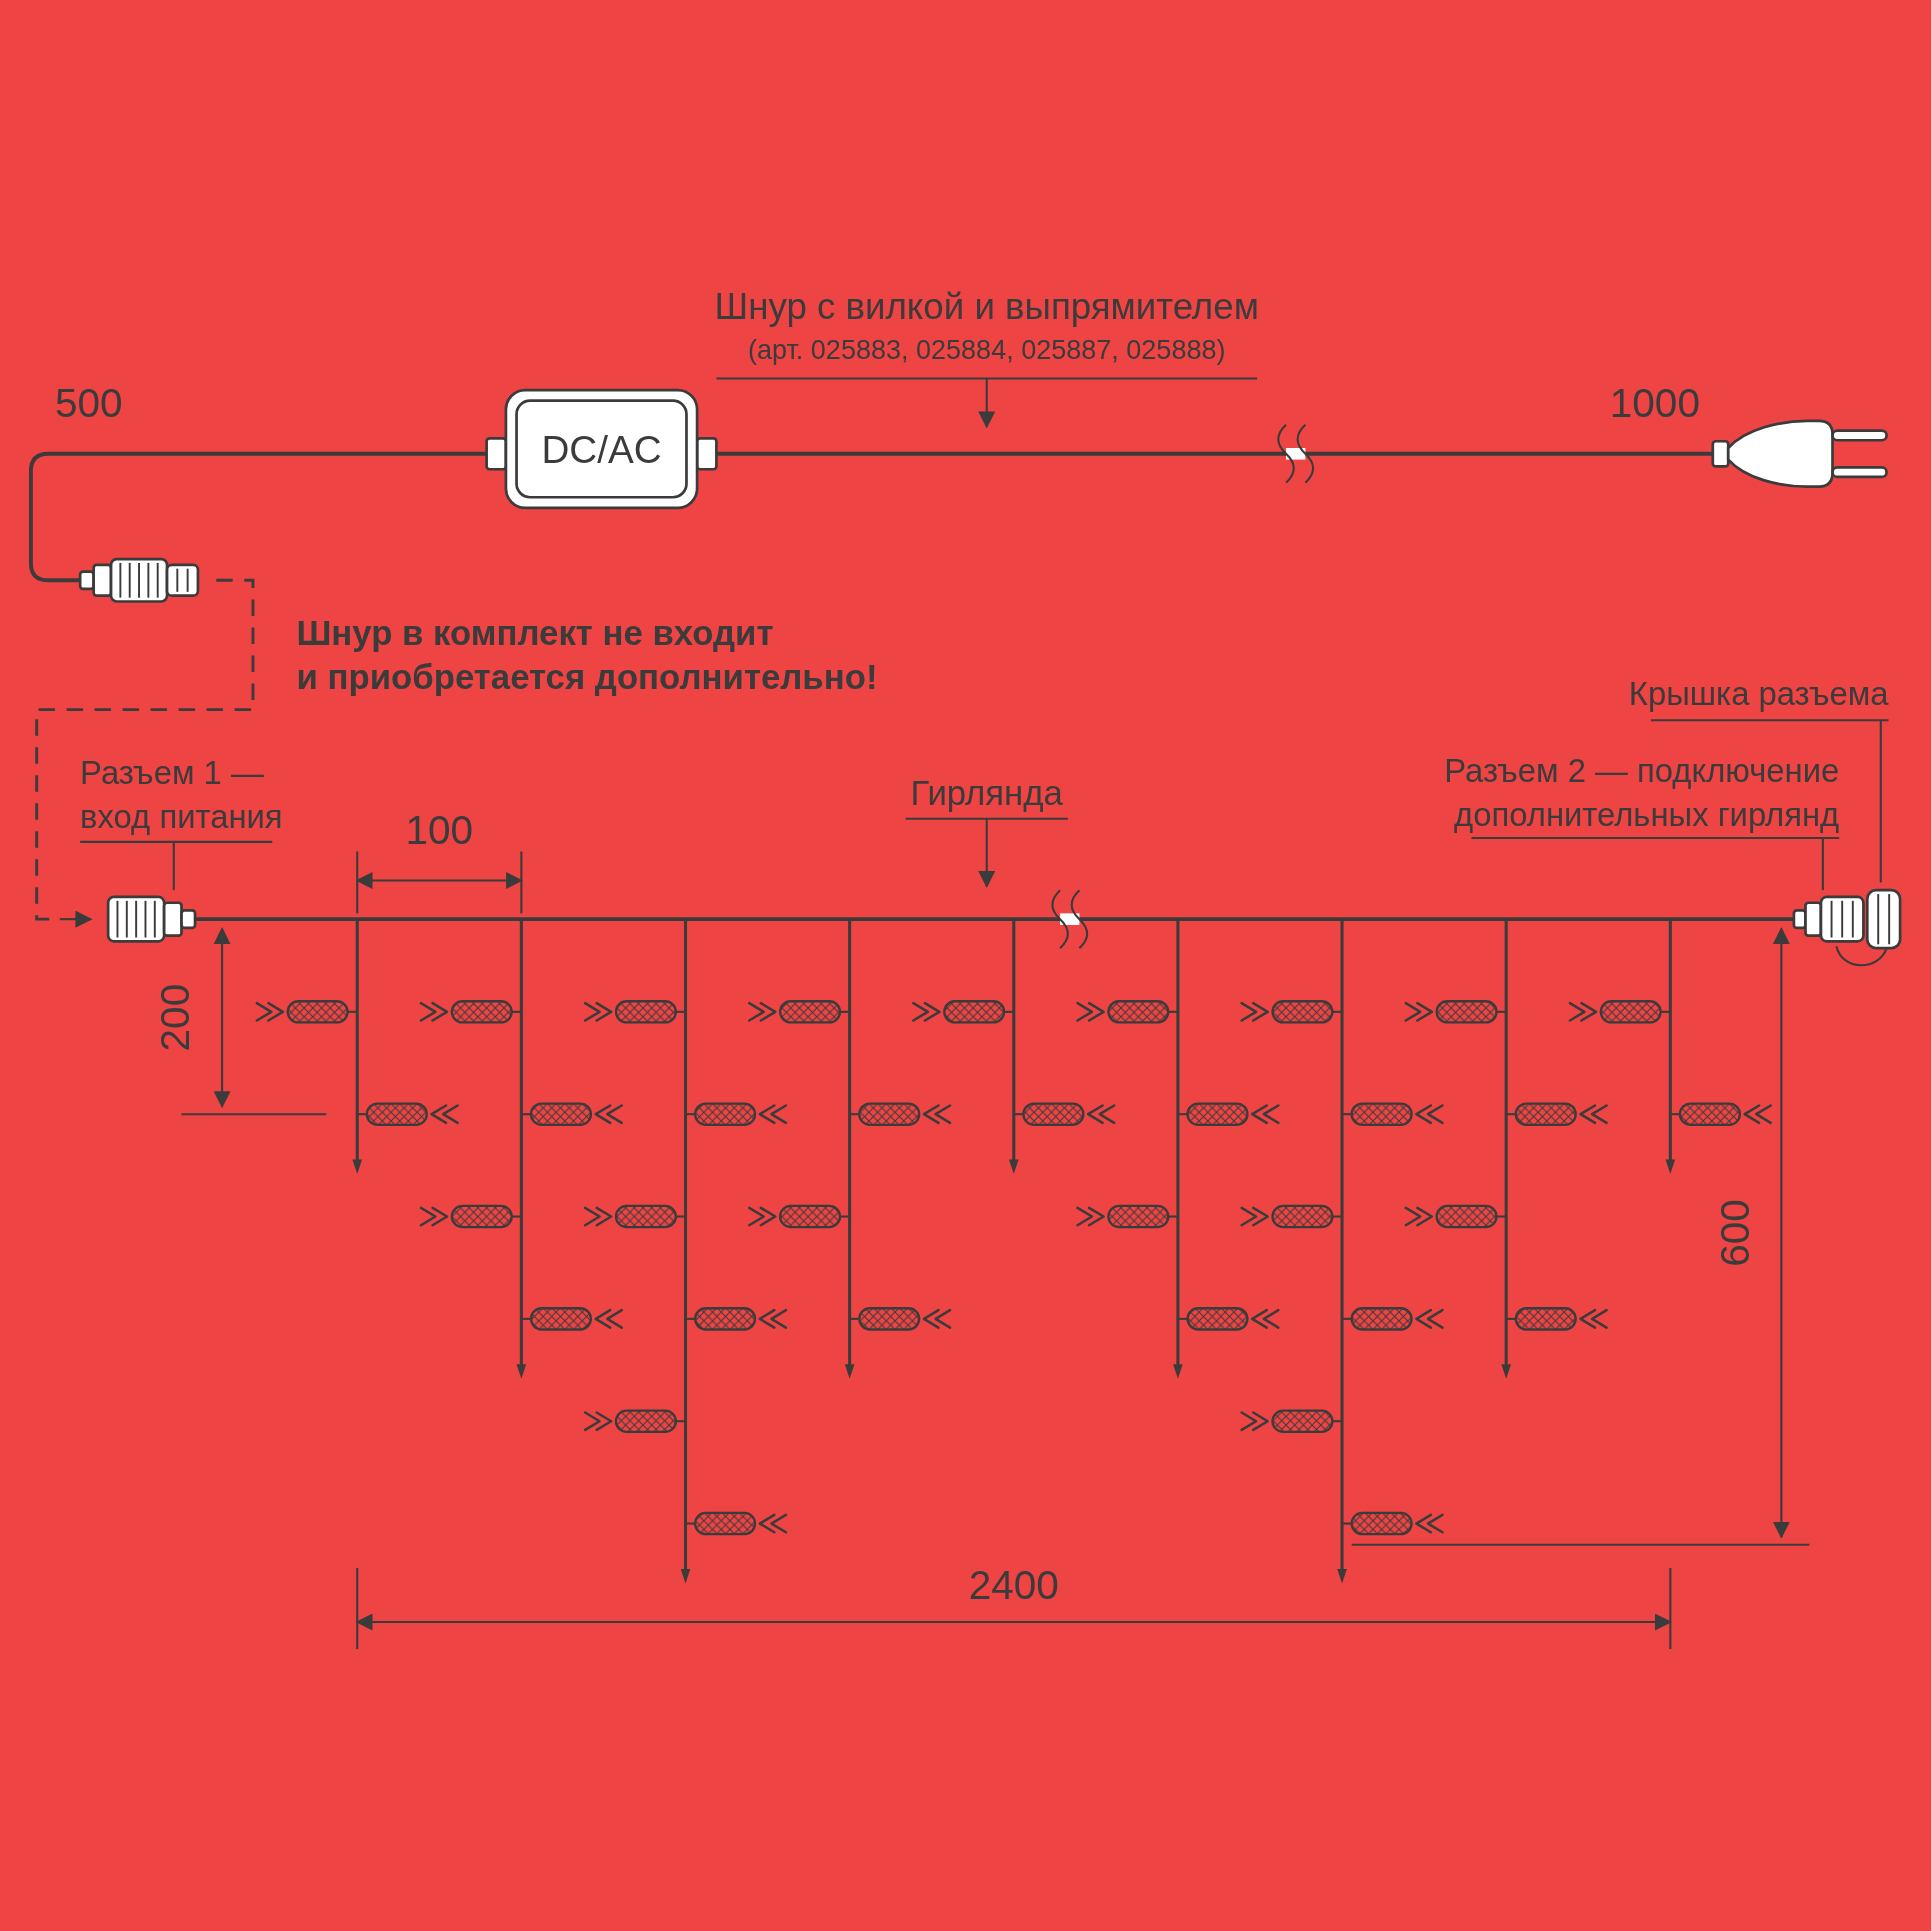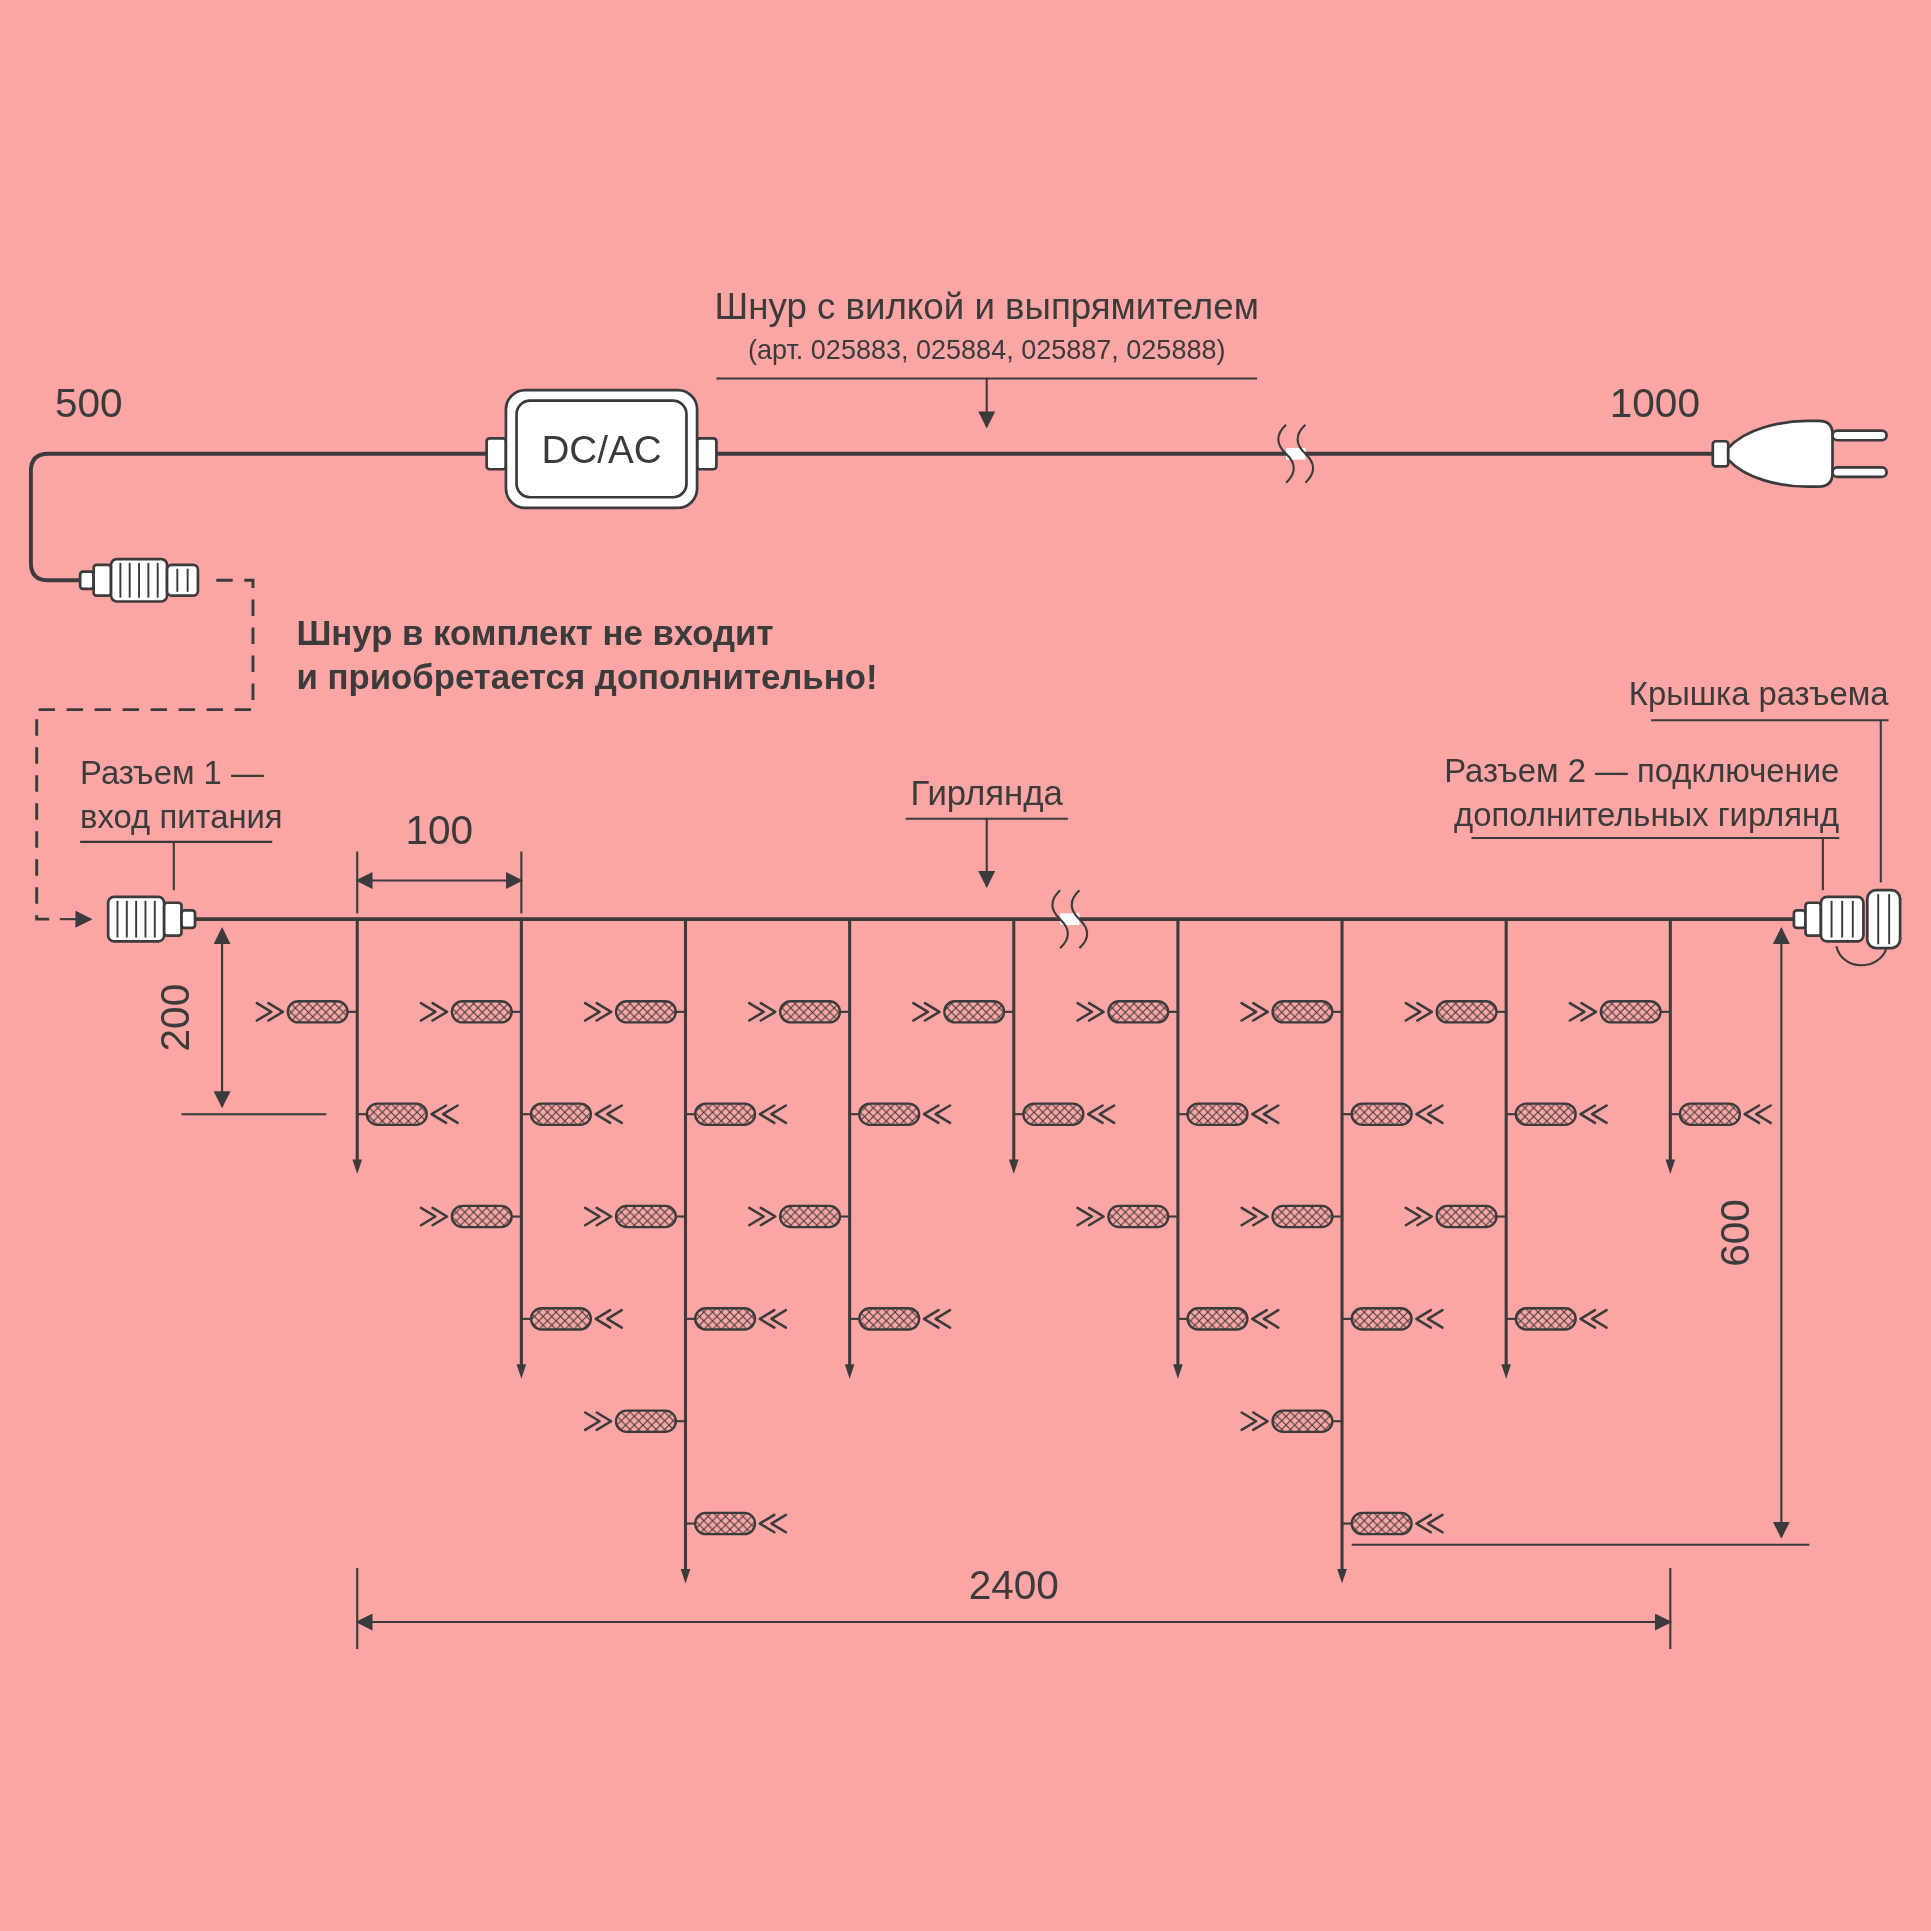--- a/index.html
+++ b/index.html
@@ -1,16 +1,16 @@
 <!DOCTYPE html>
 <html><head>
 <meta charset="utf-8">
 <style>
   html,body{margin:0;padding:0;background:#ffffff;}
-  #stage{width:1931px;height:1931px;position:relative;background:#fca5a5;overflow:hidden;}
+  #stage{width:1931px;height:1931px;position:relative;background:#ef4444;overflow:hidden;}
   svg{display:block;}
   text{font-family:"Liberation Sans",sans-serif;fill:#3b3b3b;}
   .t28{font-size:28px;}
   .t34{font-size:34px;}
   .t36{font-size:36px;}
   .t38{font-size:38px;}
   .t40{font-size:40px;}
   .t42{font-size:42px;}
   .bold{font-weight:700;}
   .mid{text-anchor:middle;}

